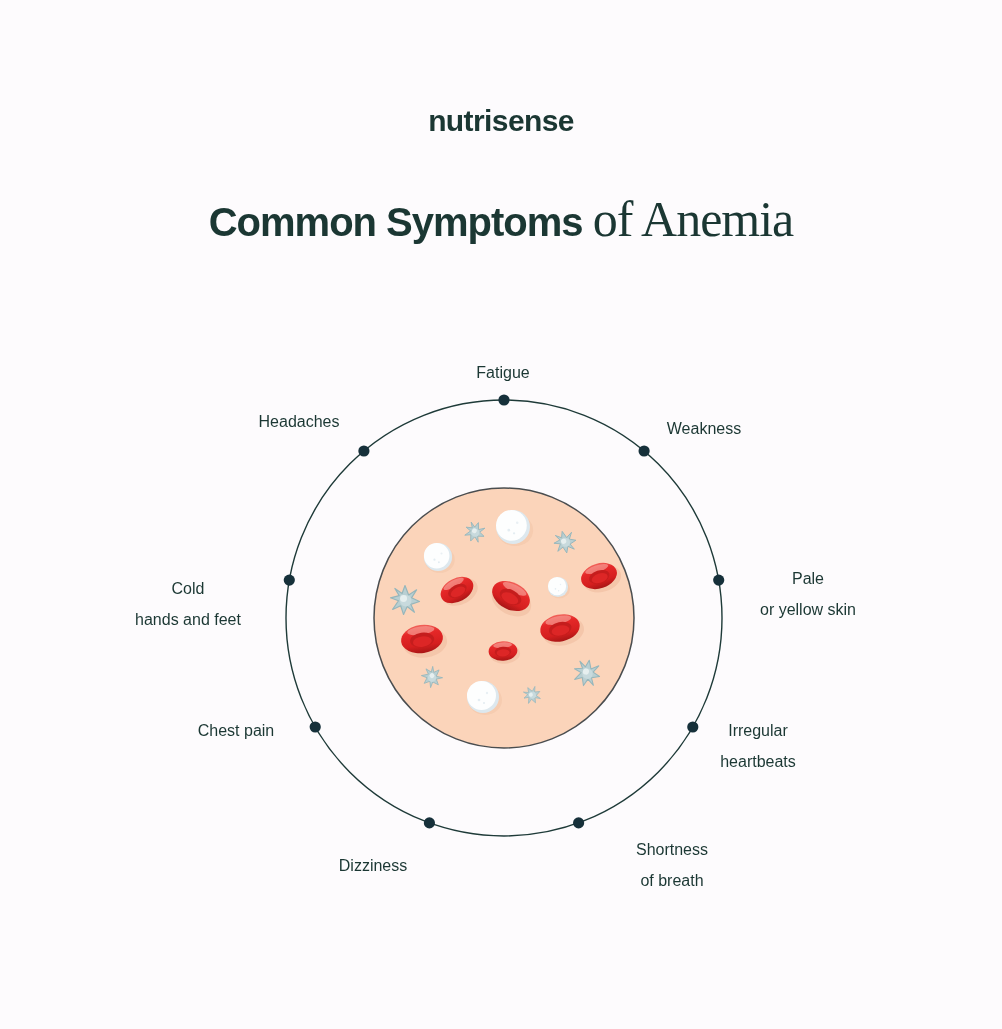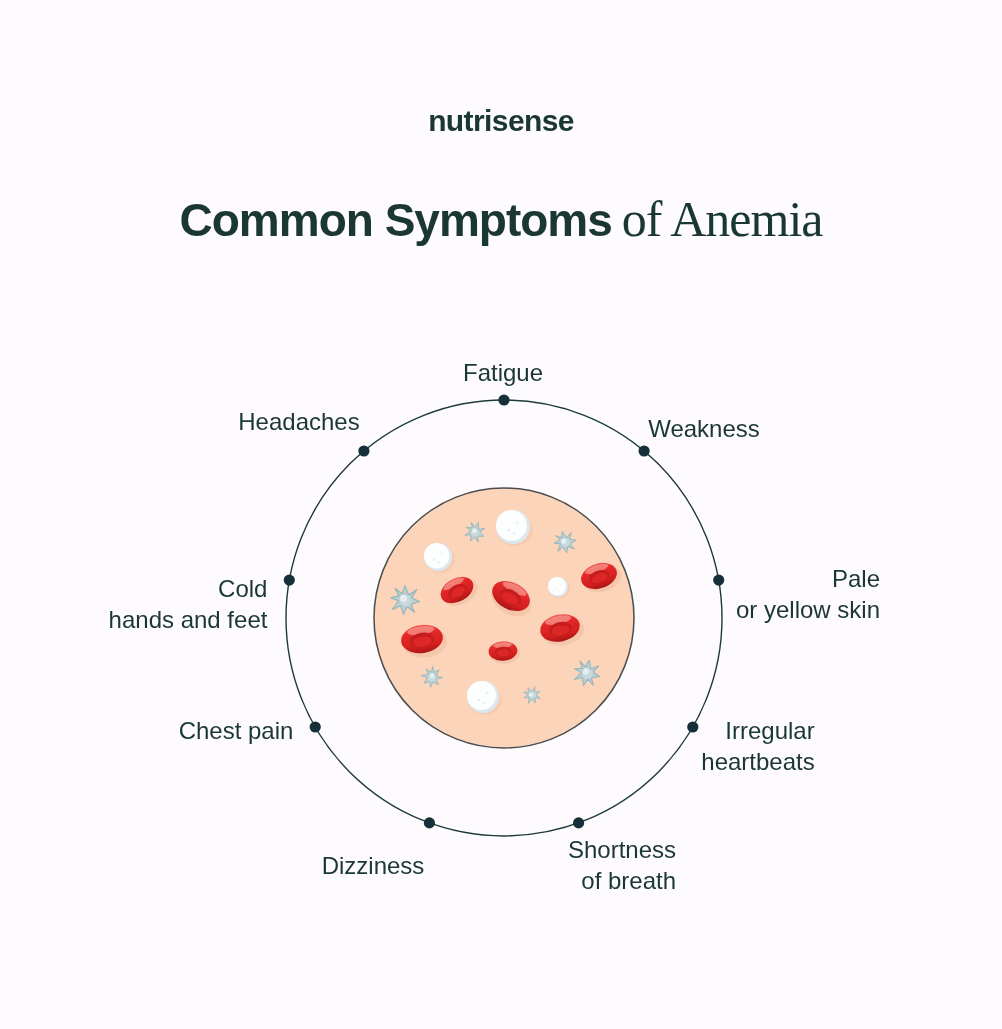--- a/index.html
+++ b/index.html
@@ -33,54 +33,54 @@
   }
   .title{
     position:absolute;
     left:0; right:0; top:190px;
     text-align:center;
     white-space:nowrap;
     color:var(--text,#1b3733);
   }
   .title .main{
     font-family:"Liberation Sans",sans-serif;
-    font-size:46px;
+    font-size:40px;
     font-weight:600;
     letter-spacing:-1px;
   }
   .title .accent{
     font-family:"Liberation Serif","DejaVu Serif",serif;
     font-size:50px;
     font-weight:500;
     letter-spacing:-1px;
     margin-left:10px;
   }
   .diagram-svg{
     position:absolute;
     left:274px; top:388px;
     width:460px; height:460px;
   }
   .label{
     position:absolute;
     transform:translate(-50%,-50%);
-    text-align:right;
-    font-size:24px;
+    text-align:center;
+    font-size:16px;
     line-height:31px;
     color:var(--text,#1b3733);
   }
   .label span{display:block;white-space:nowrap;}
   #lbl-fatigue   {left:503px; top:372px;}
   #lbl-headaches {left:299px; top:421px;}
   #lbl-weakness  {left:704px; top:428px;}
   #lbl-pale      {left:808px; top:594px;}
   #lbl-cold      {left:188px; top:594px;margin-top:10px;}
   #lbl-chest     {left:236px; top:730px;}
   #lbl-irregular {left:758px; top:746px;}
   #lbl-dizziness {left:373px; top:865px;}
-  #lbl-shortness {left:622px; top:865px;}
+  #lbl-shortness {left:672px; top:865px;}
 </style>
 </head>
 <body>
 
 <div class="logo">nutrisense</div>
 
 <h1 class="title"><span class="main">Common Symptoms</span><span class="accent">of Anemia</span></h1>
 
 <svg class="diagram-svg" viewBox="0 0 460 460" aria-hidden="true">
   <defs>

